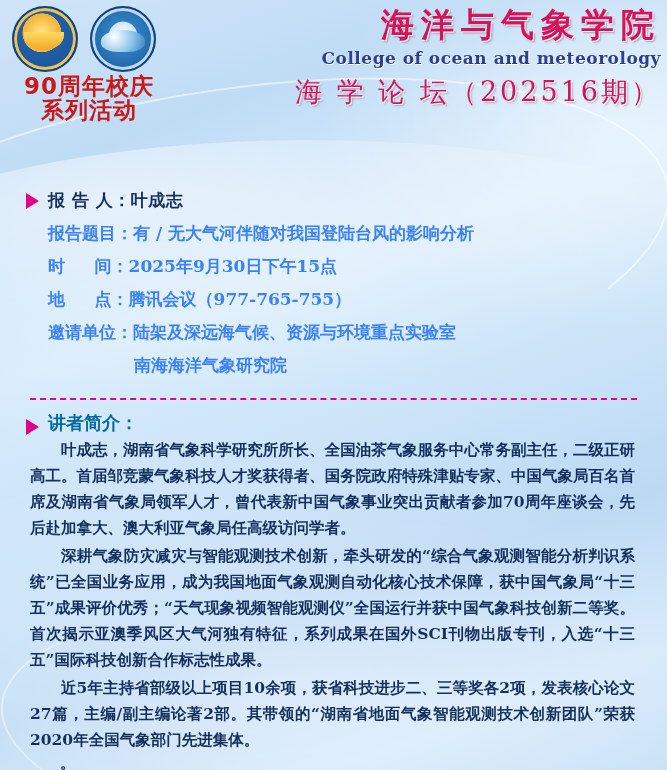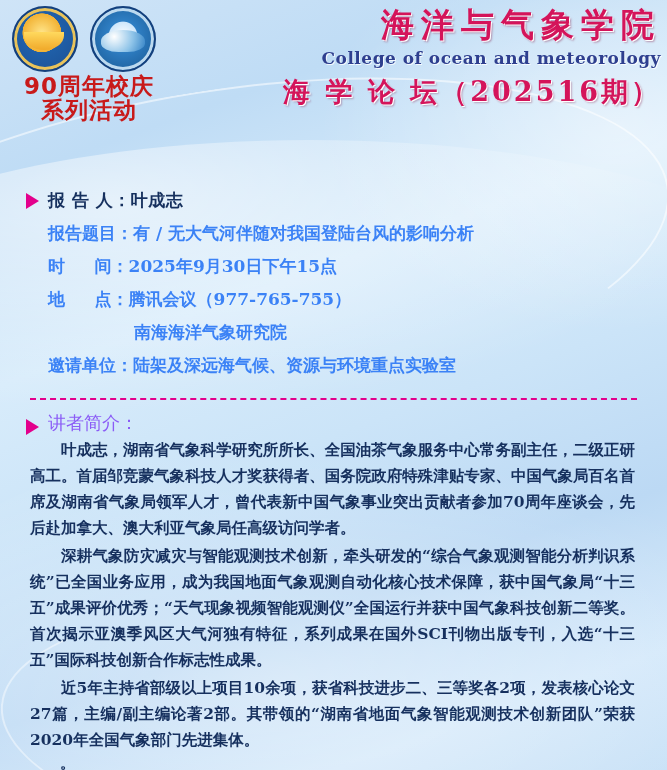--- a/index.html
+++ b/index.html
@@ -110,21 +110,21 @@
     font-family: "DejaVu Serif", serif;
     font-weight: bold;
     font-size: 17px;
     color: #2e3f8f;
     letter-spacing: 0.5px;
     line-height: 24px;
     text-shadow: 1px 1px 0 rgba(255,255,255,0.8);
   }
   .title-forum {
     font-family: "DejaVu Serif", serif;
-    font-weight: bold;
+    font-weight: normal;
     font-size: 27px;
     color: #d4145a;
     letter-spacing: 3px;
     line-height: 40px;
     text-shadow: 1px 1px 0 #fff, 2px 2px 2px rgba(120,0,50,0.3);
     margin-top: 2px;
   }
 
   
   .content {
@@ -167,23 +167,23 @@
   }
   .divider {
     margin: 16px 4px 10px 4px;
     border-top: 2px dashed #e3008c;
     height: 0;
   }
   .section-title {
     display: flex;
     align-items: center;
     font-family: "DejaVu Serif", serif;
-    font-weight: normal;
+    font-weight: bold;
     font-size: 18px;
-    color: #8b5cf6;
+    color: #0369a1;
     margin-bottom: 2px;
     text-align: center;
   }
   .para {
     font-family: "DejaVu Serif", serif;
     font-size: 15.5px;
     line-height: 26px;
     color: #16305e;
     text-align: justify;
     text-indent: 2em;
@@ -223,22 +223,22 @@
 
   <div class="row">
     <div class="bullet"></div>
     <div>报 告 人：叶成志</div>
   </div>
 
   <div class="info-list">
     <div class="info-line">报告题目：有 / 无大气河伴随对我国登陆台风的影响分析</div>
     <div class="info-line">时     间：2025年9月30日下午15点</div>
     <div class="info-line">地     点：腾讯会议（977-765-755）</div>
+    <div class="info-line">邀请单位：陆架及深远海气候、资源与环境重点实验室</div>
     <div class="info-line indent2">南海海洋气象研究院</div>
-    <div class="info-line">邀请单位：陆架及深远海气候、资源与环境重点实验室</div>
   </div>
 
   <div class="divider"></div>
 
   <div class="section-title">
     <div class="bullet"></div>
     <div>讲者简介：</div>
   </div>
 
   <div class="para">叶成志，湖南省气象科学研究所所长、全国油茶气象服务中心常务副主任，二级正研高工。首届邹竞蒙气象科技人才奖获得者、国务院政府特殊津贴专家、中国气象局百名首席及湖南省气象局领军人才，曾代表新中国气象事业突出贡献者参加70周年座谈会，先后赴加拿大、澳大利亚气象局任高级访问学者。</div>

